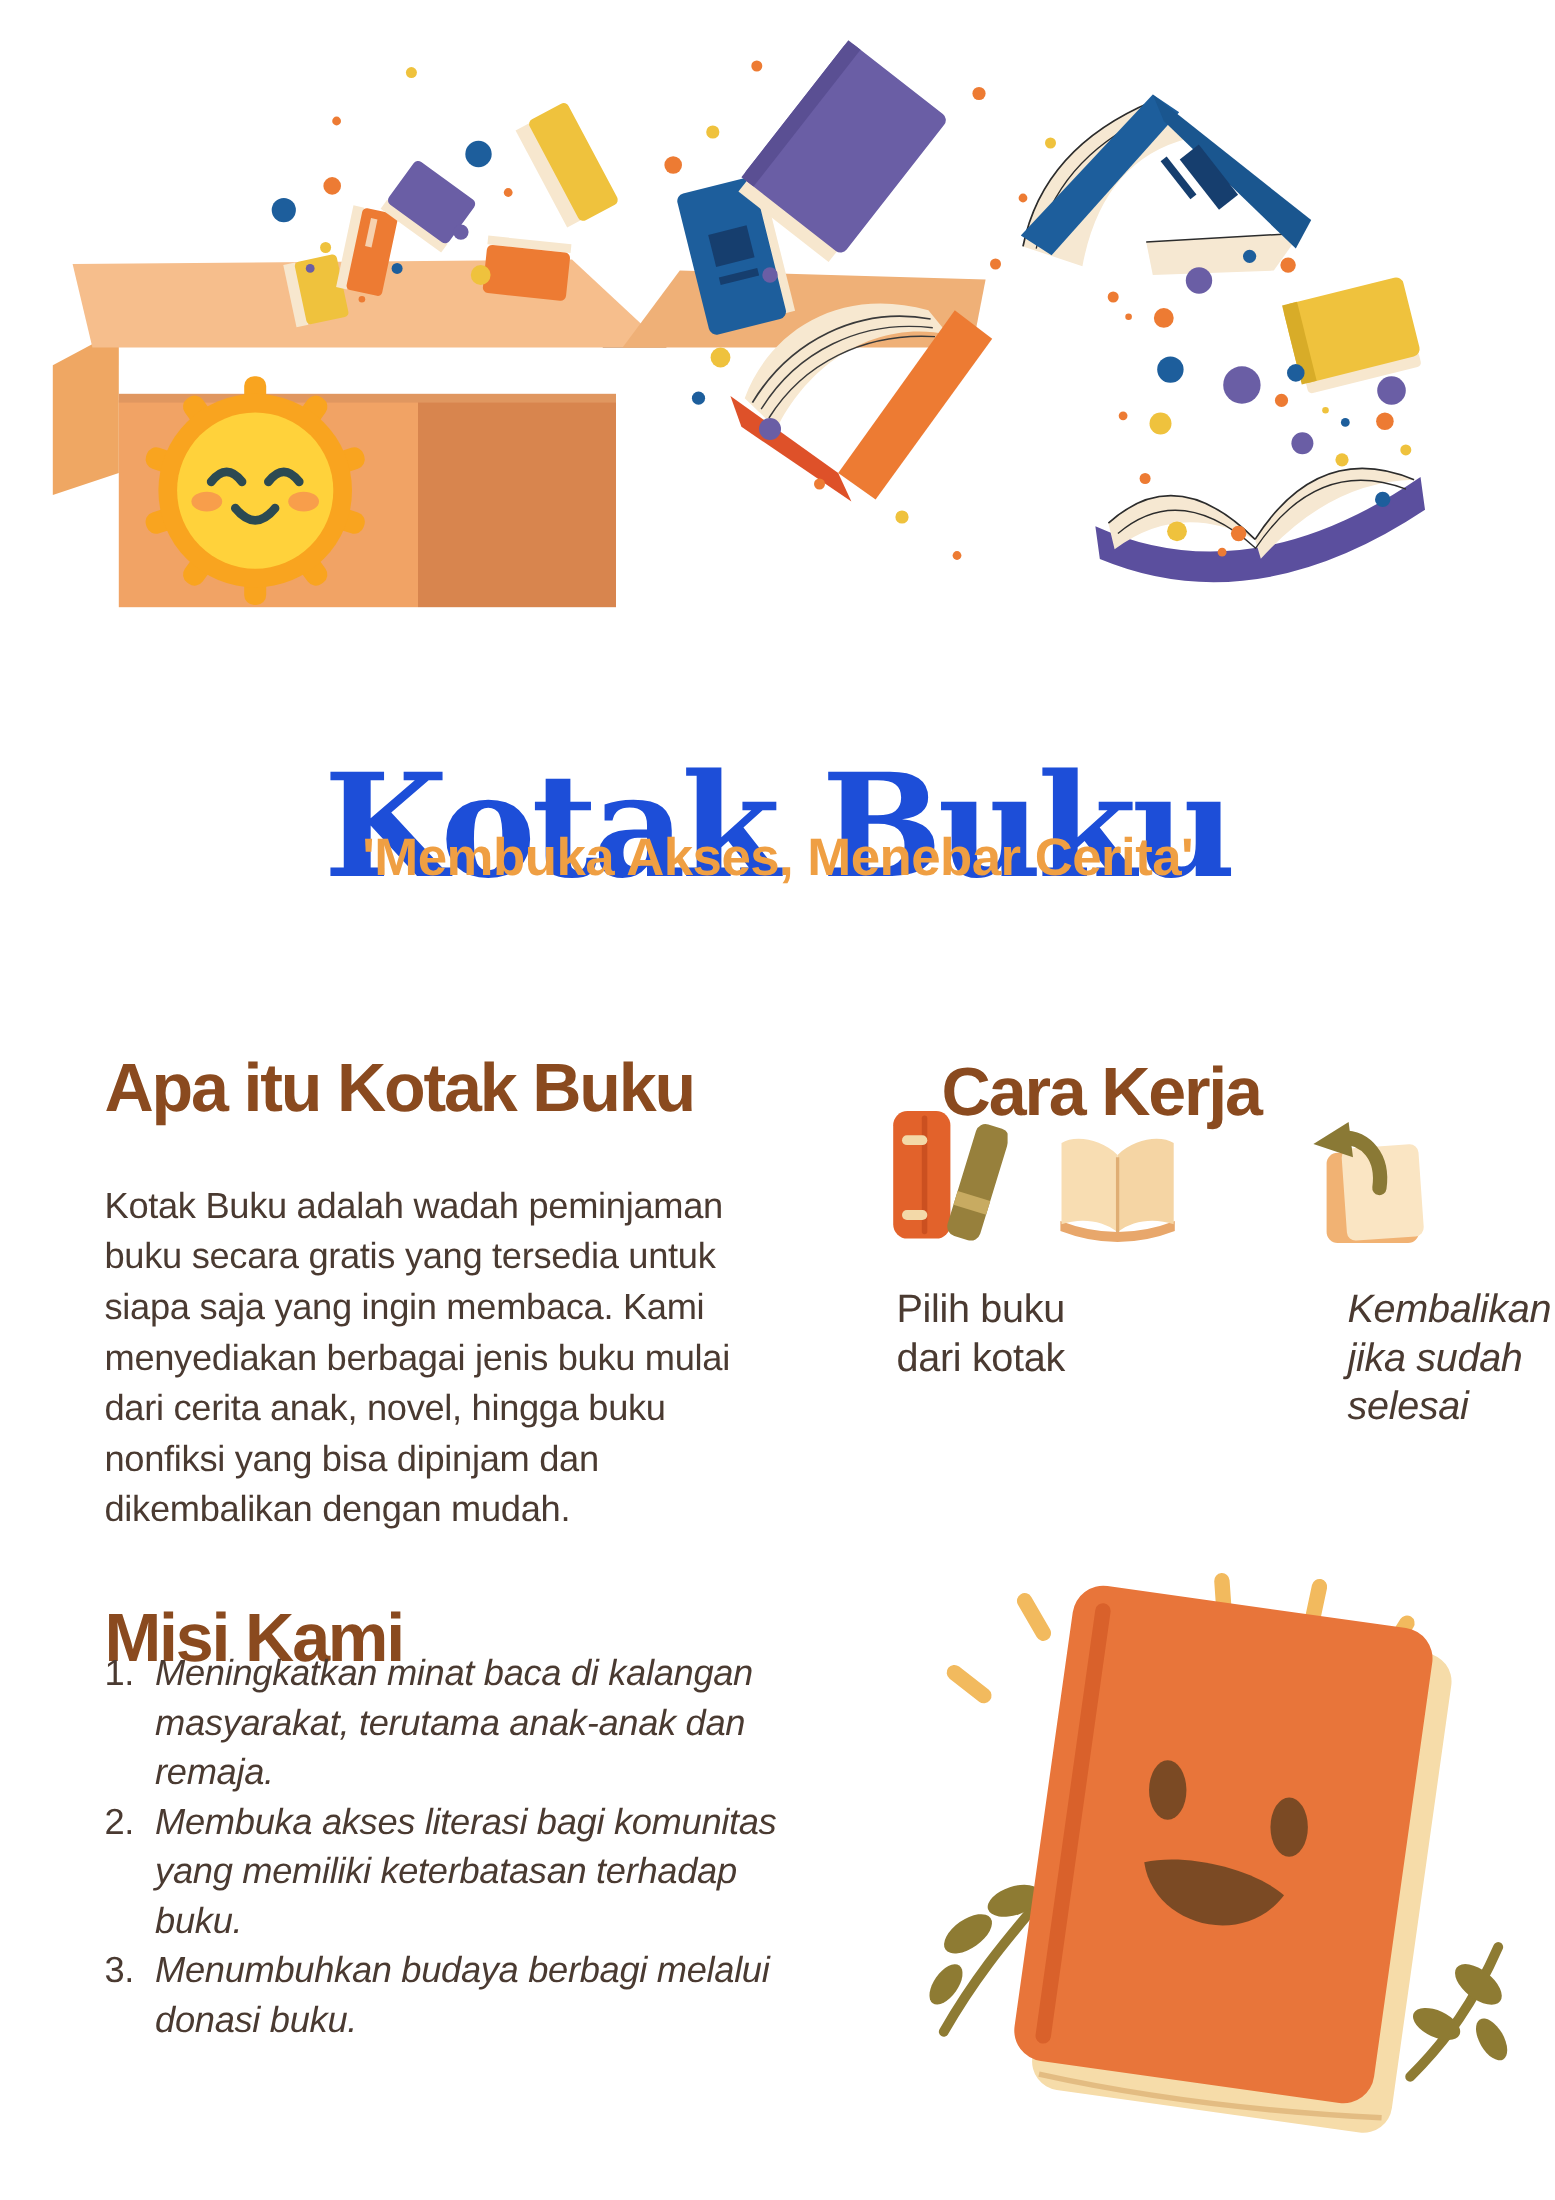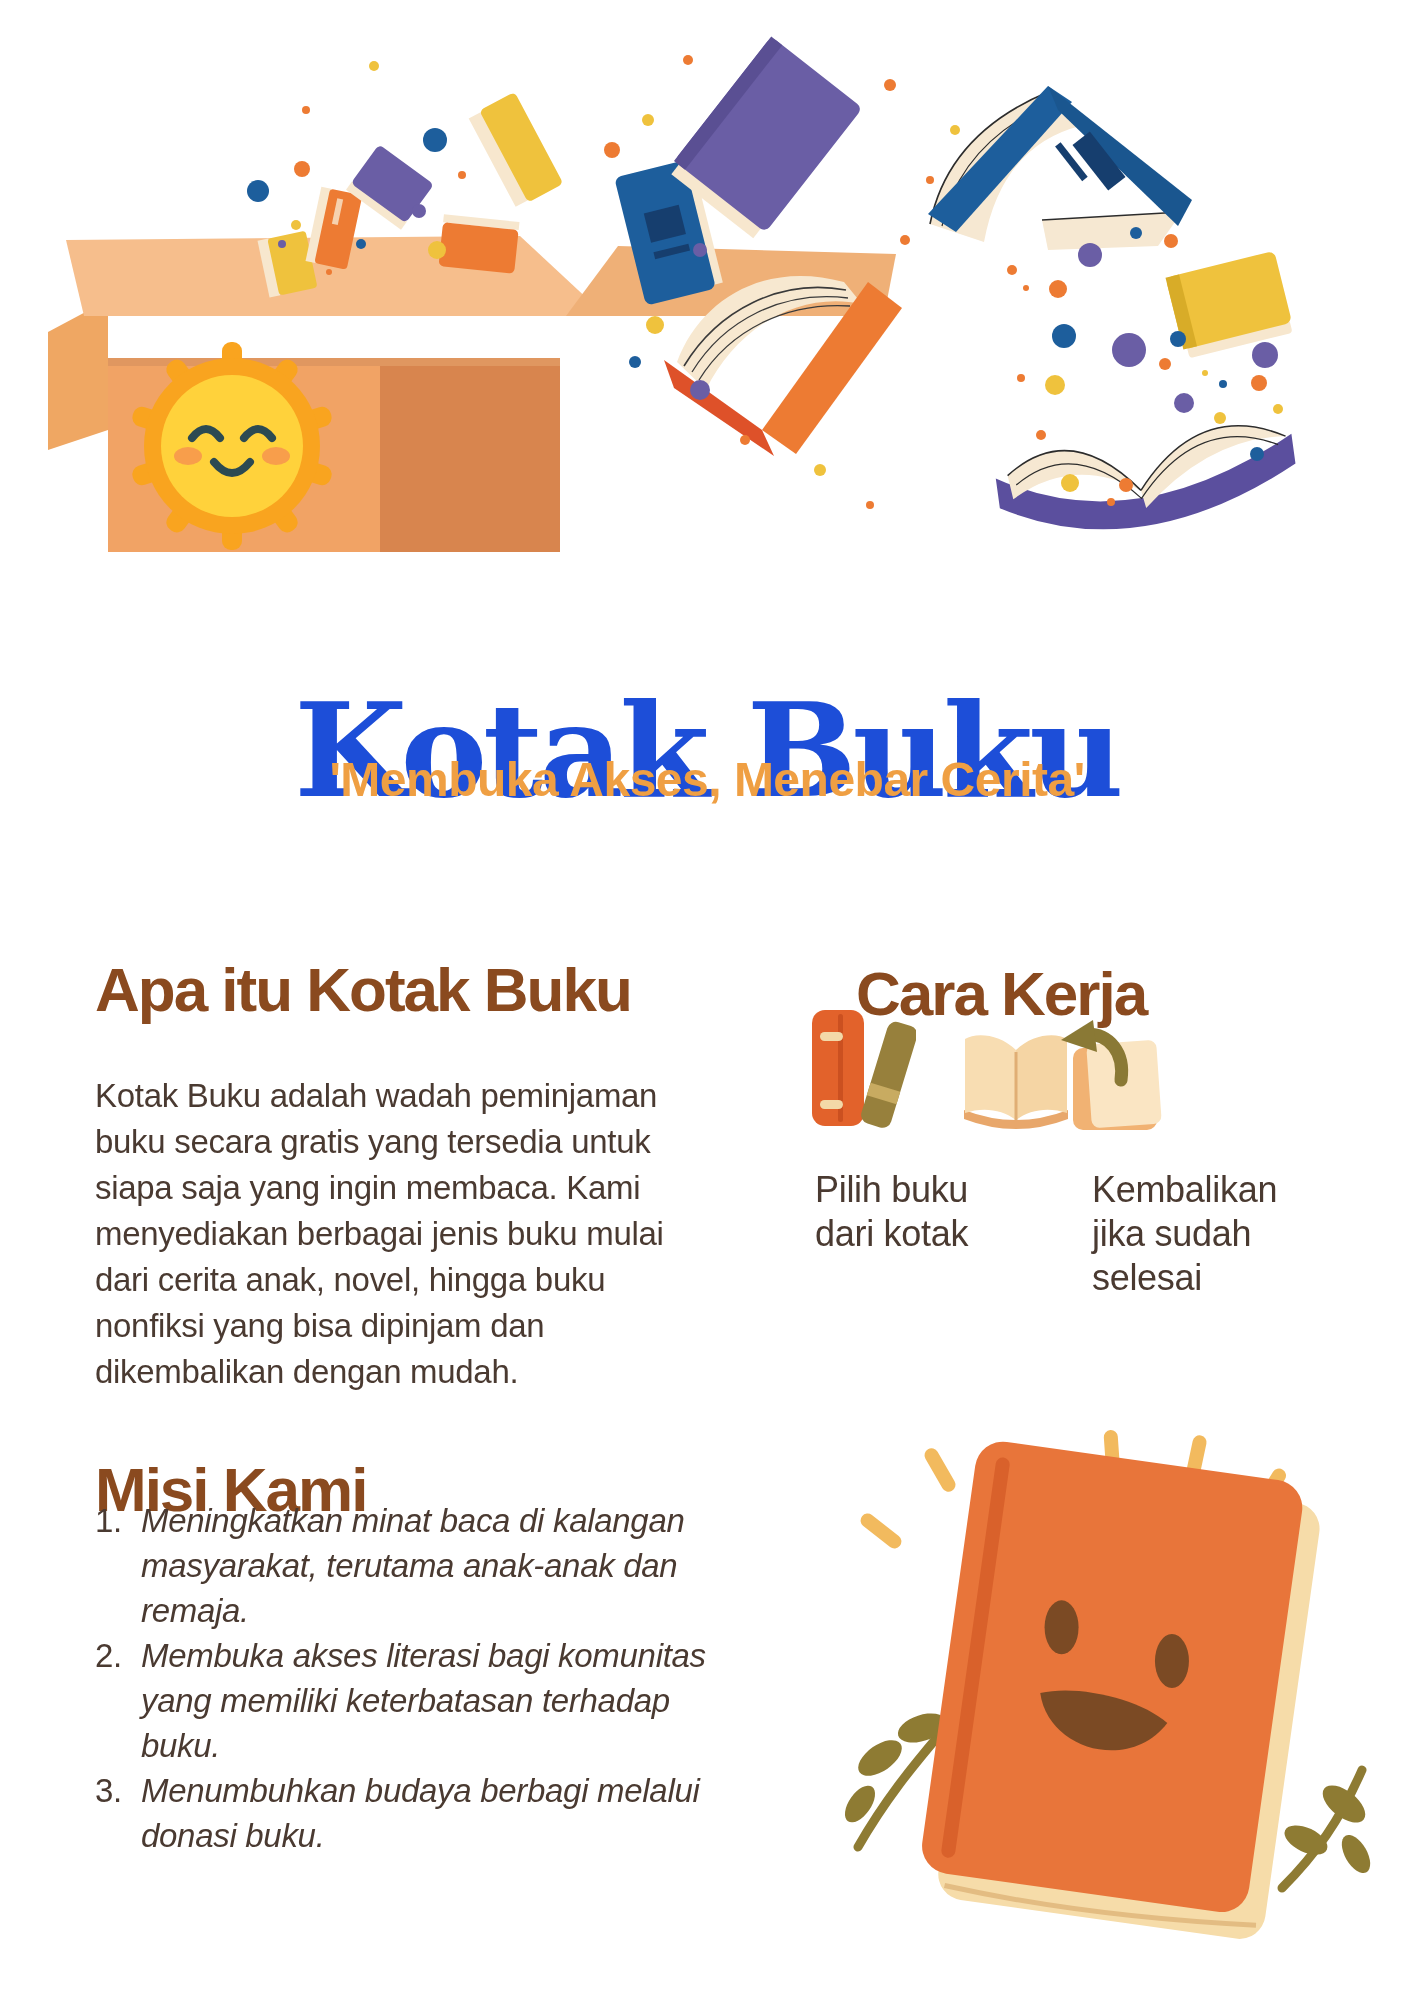--- a/index.html
+++ b/index.html
@@ -30,21 +30,21 @@
     font-size:33px;line-height:46px;letter-spacing:-0.3px;color:#4A3A31;
   }
   .mission-list{position:absolute;left:95px;top:1498px;width:648px;}
   .mission-item{display:flex;font-size:33px;line-height:45px;letter-spacing:-0.3px;color:#4A3A31;}
   .mission-num{flex:0 0 46px;}
   .mission-text{flex:1 1 auto;max-width:590px;font-style:italic;}
   .steps{position:absolute;left:0;top:0;}
   .step{position:absolute;top:1000px;}
   .step1{left:808px;width:168px;}
   .step2{left:958px;width:168px;}
-  .step3{left:1047px;width:215px;}
+  .step3{left:1180px;width:215px;font-style:italic;}
   .step-iconbox{height:132px;display:flex;align-items:flex-end;}
   .step-label{
     margin-top:36px;font-size:36px;line-height:44px;
     letter-spacing:-0.3px;color:#4A3A31;
   }
   .step1 .step-label{margin-left:7px;width:158px;}
   .step2 .step-label{margin-left:30px;width:150px;}
   .step3 .step-label{margin-left:45px;width:205px;}
   .mascot{position:absolute;left:800px;top:1392px;width:610px;height:575px;}
 </style>

